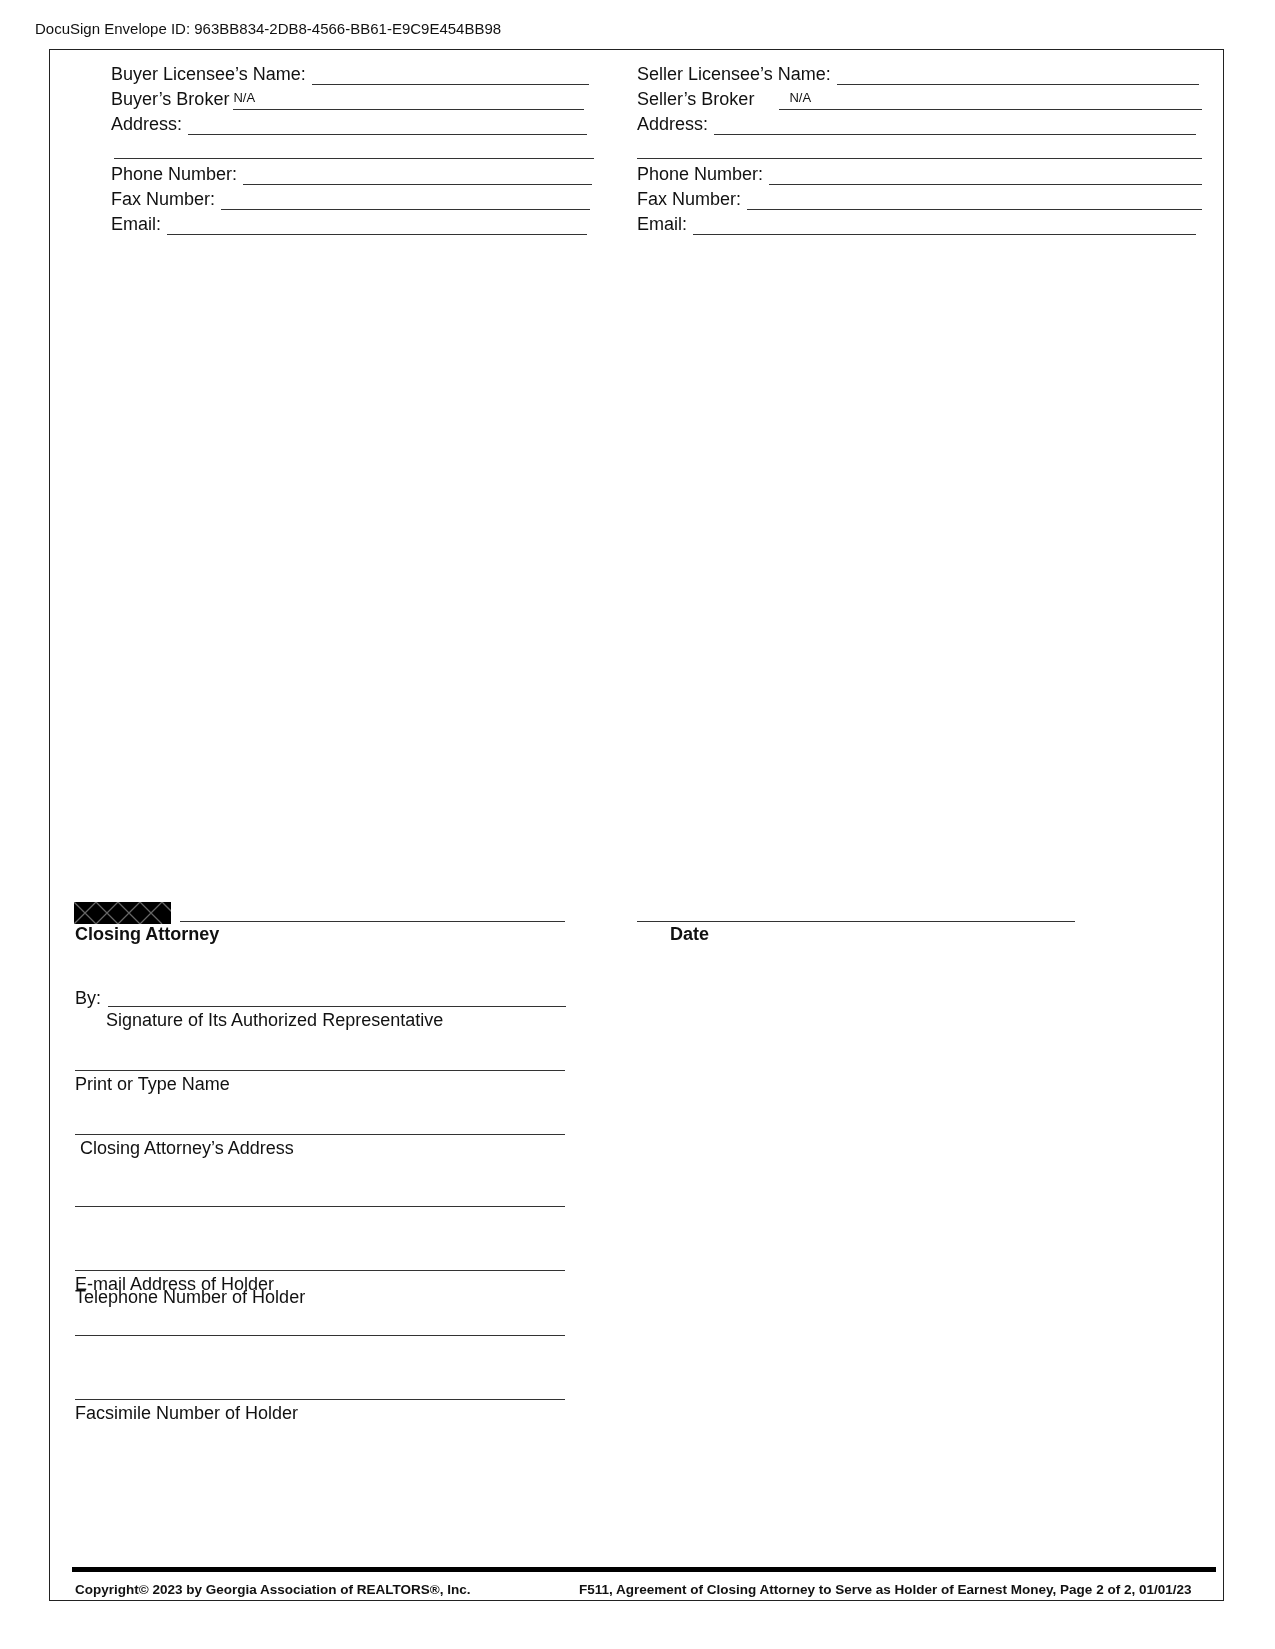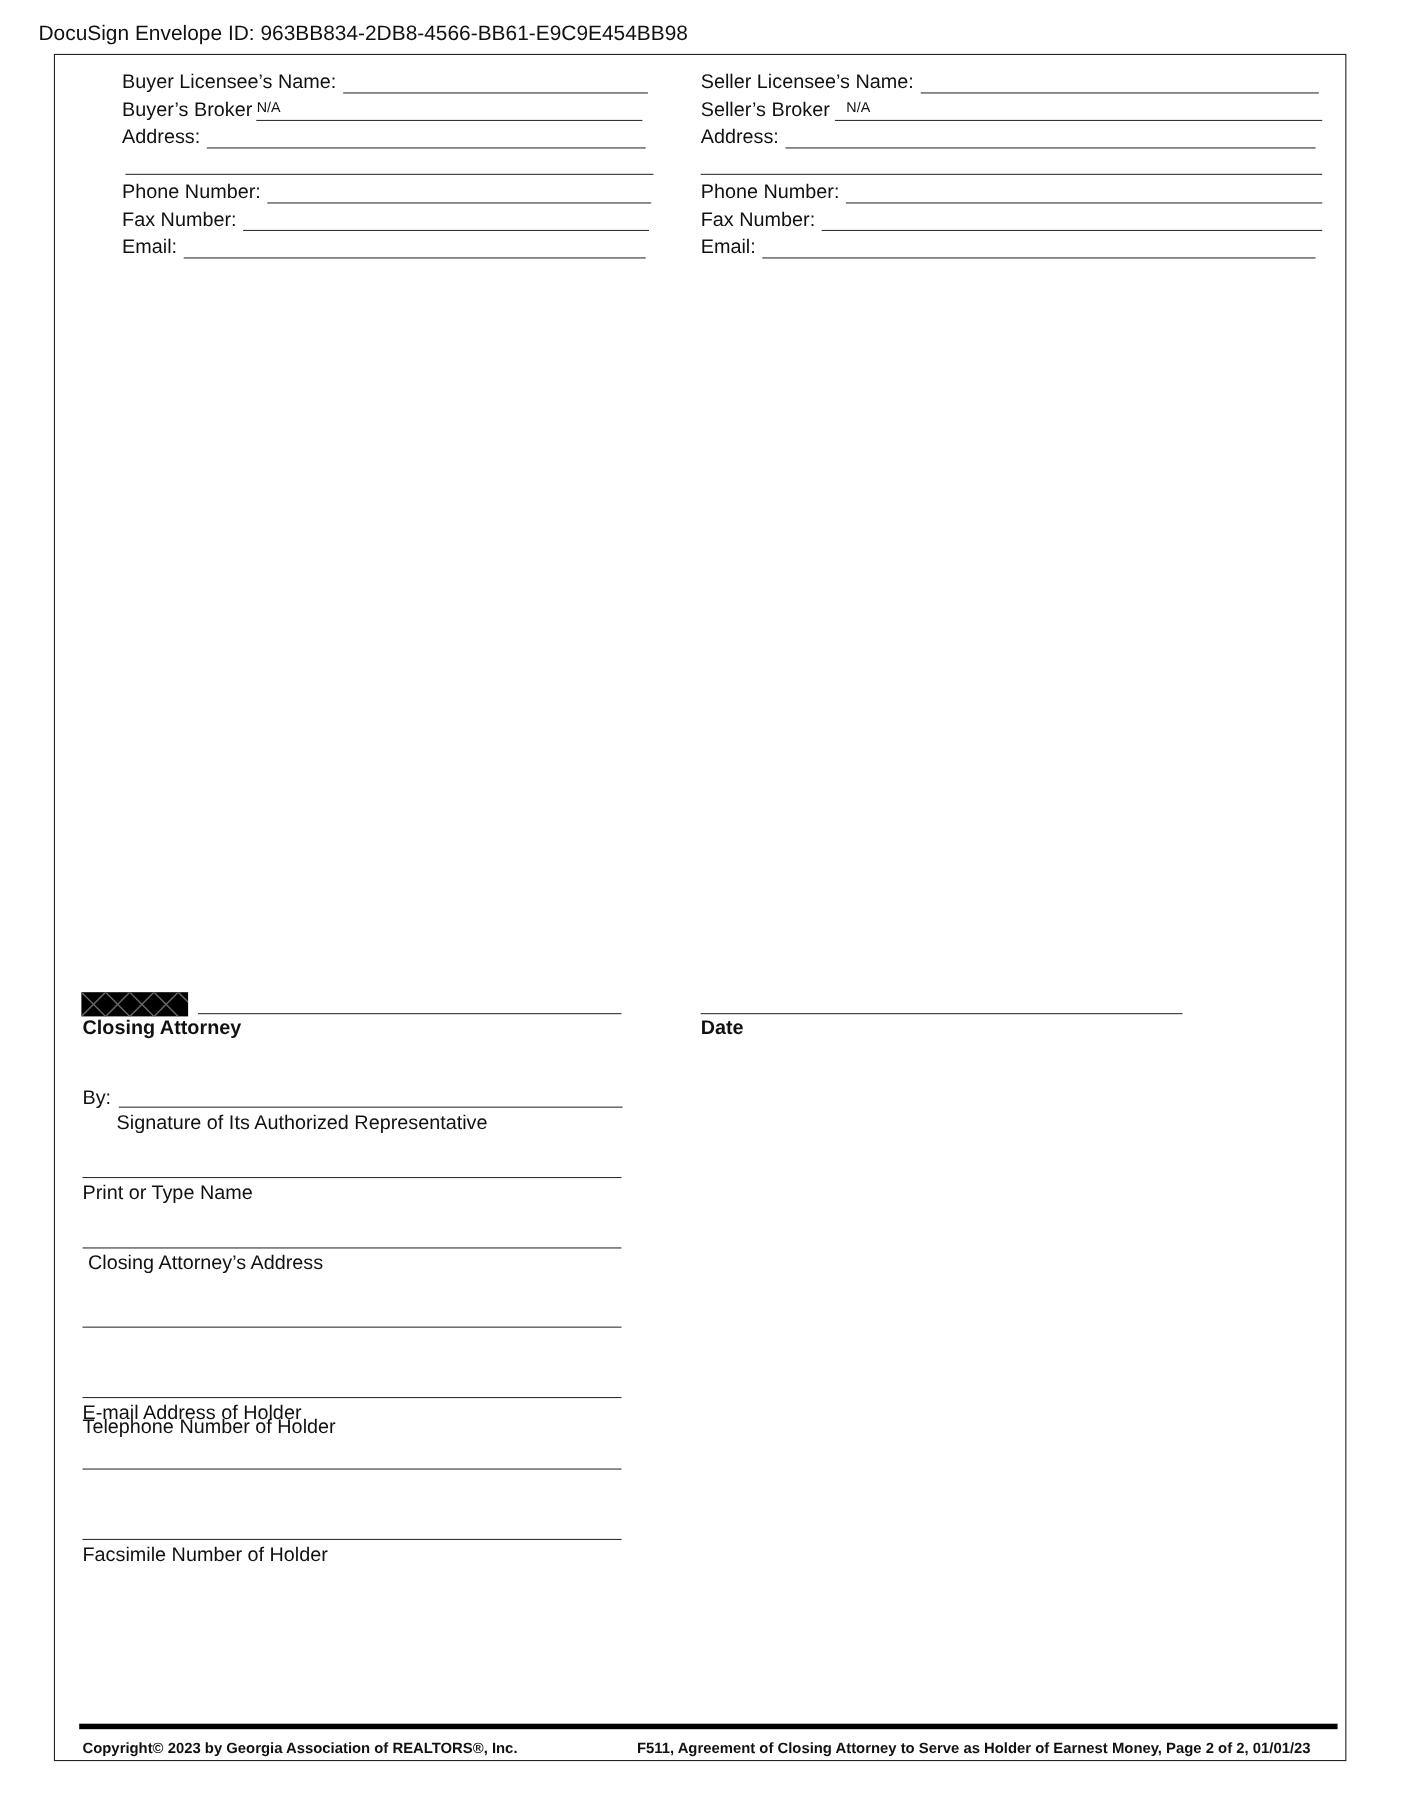--- a/index.html
+++ b/index.html
@@ -1,17 +1,17 @@
 <!DOCTYPE html>
 <html><head>
 <meta charset="utf-8">
 <style>
   html, body { margin:0; padding:0; background:#ffffff; }
   body { width:1275px; height:1649px; position:relative; font-family:"Liberation Sans", sans-serif; color:#111; overflow:hidden; }
-  .envelope { position:absolute; left:35px; top:20px; font-size:19px; }
+  .envelope { position:absolute; left:35px; top:20px; font-size:15px; }
   .frame { position:absolute; left:49px; top:49px; width:1175px; height:1552px; border:1.5px solid #222; box-sizing:border-box; }
   .row { position:absolute; display:flex; align-items:flex-end; font-size:18px; height:22px; }
   .row .label { white-space:nowrap; }
   .row .line { flex:1; border-bottom:1.3px solid #333; margin-left:6px; height:18px; position:relative;margin-top:20px; }
   .row .line .val { position:absolute; left:3px; bottom:4px; font-size:13px; }
   .hline { position:absolute; border-bottom:1.3px solid #333; height:0; }
   .lbl { position:absolute; font-size:18px; white-space:nowrap; }
   .bold { font-weight:bold; }
   .redact { position:absolute; left:74px; top:902px; width:97px; height:22px; background:#000; overflow:hidden; }
   .footer-rule { position:absolute; left:72px; top:1567px; width:1144px; height:5px; background:#000; }
@@ -61,21 +61,21 @@
       <span class="val"></span>
     </span>
 </div>
 
 <div class="row" style="left:637px; top:63px; width:562px;justify-content:center;">
   <span class="label">Seller Licensee’s Name:</span>
   <span class="line">
       <span class="val"></span>
     </span>
 </div>
-<div class="row" style="left:637px; top:88px; width:565px;">
+<div class="row" style="left:637px; top:88px; width:565px;gap:20px;">
   <span class="label">Seller’s Broker</span>
   <span class="line" style="margin-left:5px">
       <span class="val" style="left:10px">N/A</span>
     </span>
 </div>
 <div class="row" style="left:637px; top:113px; width:559px;">
   <span class="label">Address:</span>
   <span class="line">
       <span class="val"></span>
     </span>
@@ -108,21 +108,21 @@
       <path d="M44 0 L66 22 M66 0 L44 22"></path>
       <path d="M66 0 L88 22 M88 0 L66 22"></path>
       <path d="M88 0 L110 22"></path>
     </g>
   </svg>
 </div>
 <div class="hline" style="left:180px; top:921px; width:385px;"></div>
 <div class="lbl bold" style="left:75px; top:924px;">Closing Attorney</div>
 
 <div class="hline" style="left:637px; top:921px; width:438px;"></div>
-<div class="lbl bold" style="left:637px; top:924px;">Date</div>
+<div class="lbl bold" style="left:670px; top:924px;">Date</div>
 
 <div class="lbl" style="left:75px; top:988px;">By:</div>
 <div class="hline" style="left:108px; top:1006px; width:458px;"></div>
 <div class="lbl" style="left:106px; top:1010px;">Signature of Its Authorized Representative</div>
 
 <div class="hline" style="left:75px; top:1070px; width:490px;"></div>
 <div class="lbl" style="left:75px; top:1074px;">Print or Type Name</div>
 
 <div class="hline" style="left:75px; top:1134px; width:490px;"></div>
 <div class="lbl" style="left:80px; top:1138px;">Closing Attorney’s Address</div>

